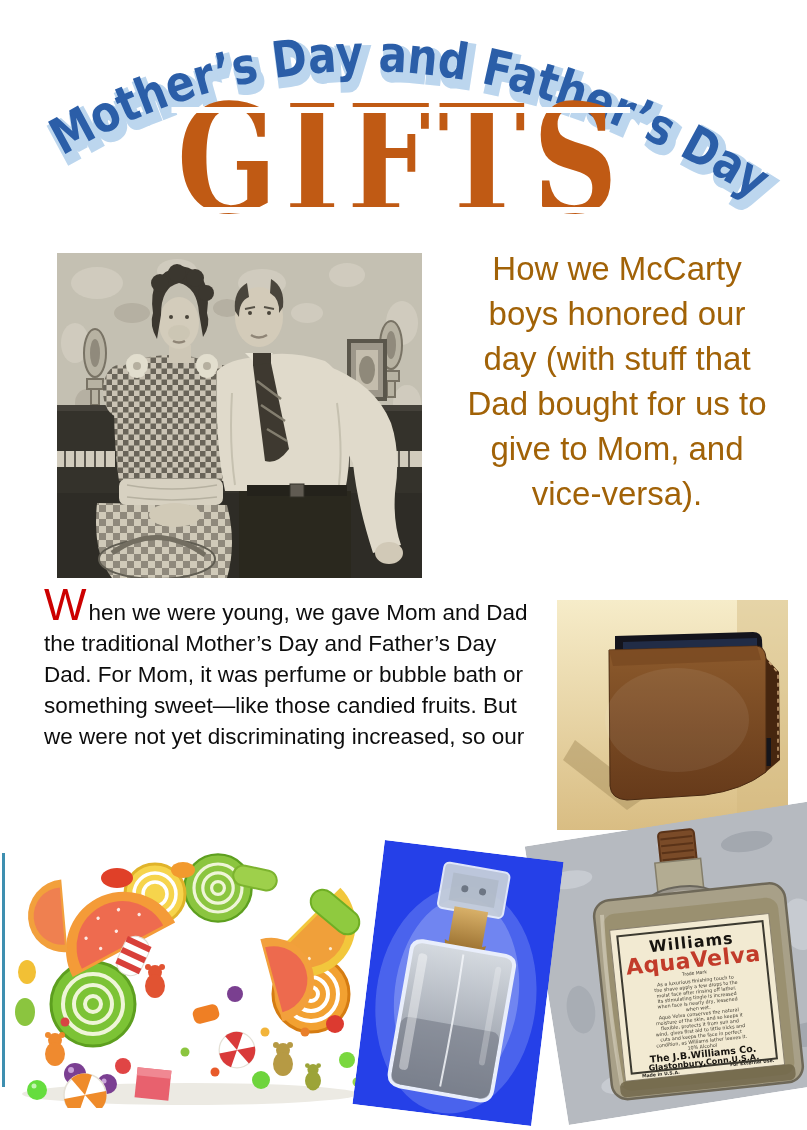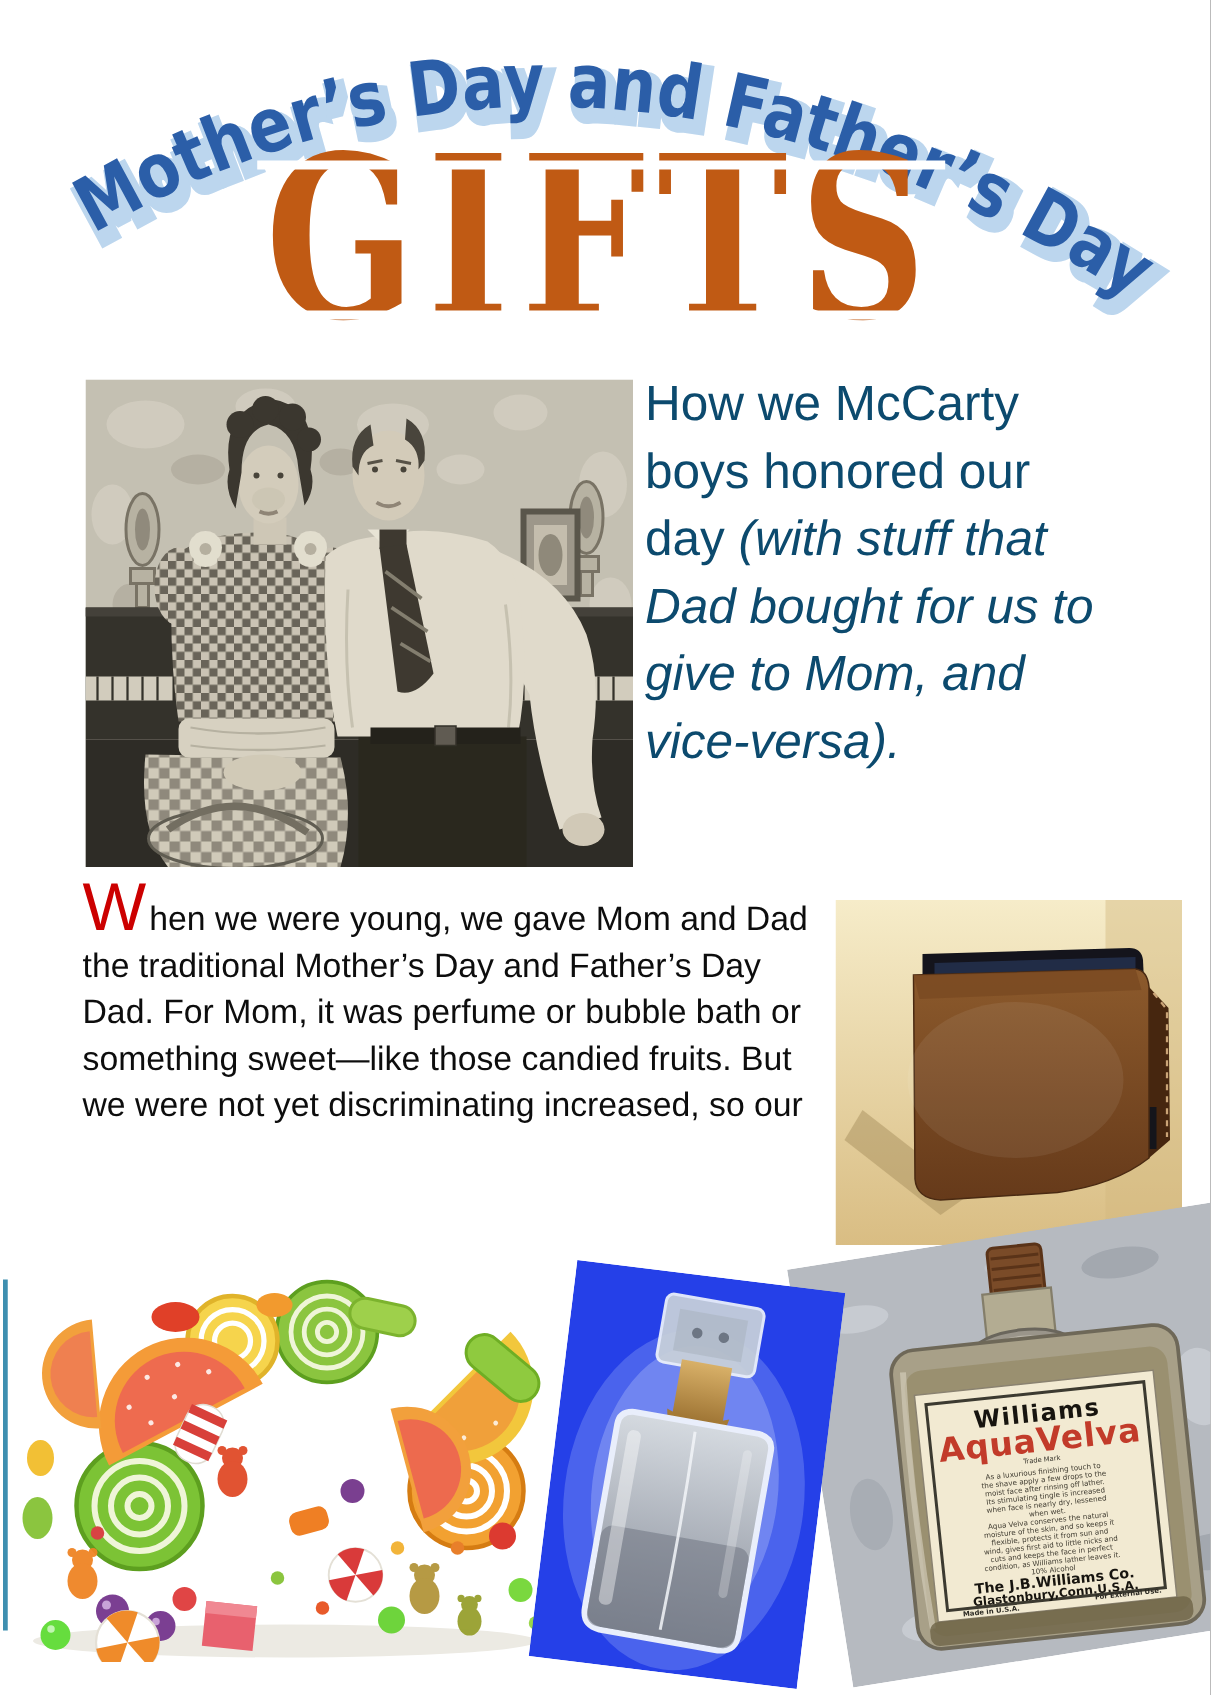--- a/index.html
+++ b/index.html
@@ -11,25 +11,25 @@
   .arch-main{font:700 50px "DejaVu Sans",sans-serif;fill:#2b5ea8;}
   .gifts-wrap{position:absolute;left:0;top:84px;width:807px;text-align:center;
       transform:scaleX(.78);transform-origin:393px 0;
       font-family:"DejaVu Serif",serif;font-weight:700;font-size:150px;line-height:1;
       color:#c05a14;letter-spacing:10px;white-space:nowrap;}
   .gletter{position:relative;display:inline-block;}
   .gletter::before,.gletter::after{content:"";position:absolute;left:-5%;width:110%;height:6px;background:#fff;}
   .gletter::before{top:15%;}
   .gletter::after{bottom:14%;}
   
-  .headline{position:absolute;left:430px;top:246px;width:374px;
-      font-size:33px;line-height:45px;color:#0c4a6e;}
-  .headline .it{font-style:italic;}
+  .headline{position:absolute;left:430px;top:246px;width:374px;text-align:center;
+      font-size:33px;line-height:45px;color:#a16207;}
+  .headline .it{}
   
-  .bodycopy{position:absolute;left:55px;top:597px;width:500px;font-size:22.5px;
+  .bodycopy{position:absolute;left:44px;top:597px;width:500px;font-size:22.5px;
       line-height:31px;color:#0d0d0d;}
   .bline{white-space:nowrap;}
   .dropcap{font-size:45px;line-height:0;color:#cc0000;margin-right:2px;}
   
   .photo{position:absolute;}
   #photo-parents{left:57px;top:253px;width:365px;height:325px;z-index:1;}
   #photo-wallet{left:557px;top:600px;width:231px;height:230px;z-index:1;}
   #photo-candy{left:5px;top:852px;width:385px;height:256px;z-index:1;}
   #candy-edge{position:absolute;left:2px;top:853px;width:4px;height:234px;background:#3e8fb0;z-index:1;}
   #photo-aqua{left:545px;top:822px;width:290px;height:282px;transform:rotate(-9deg);z-index:2;}

